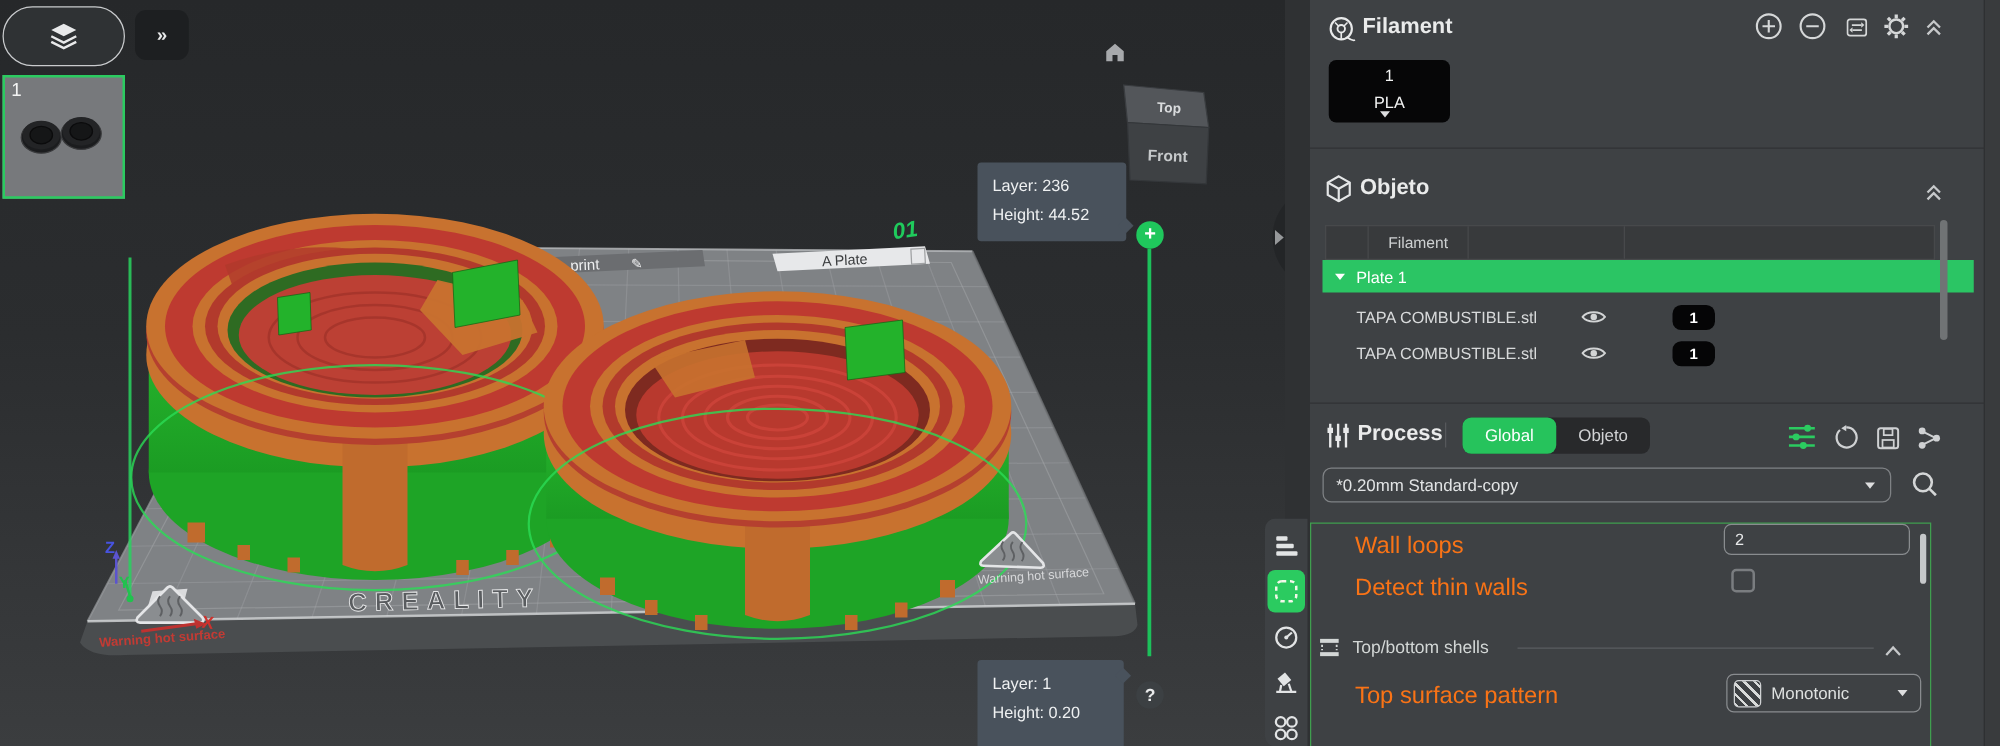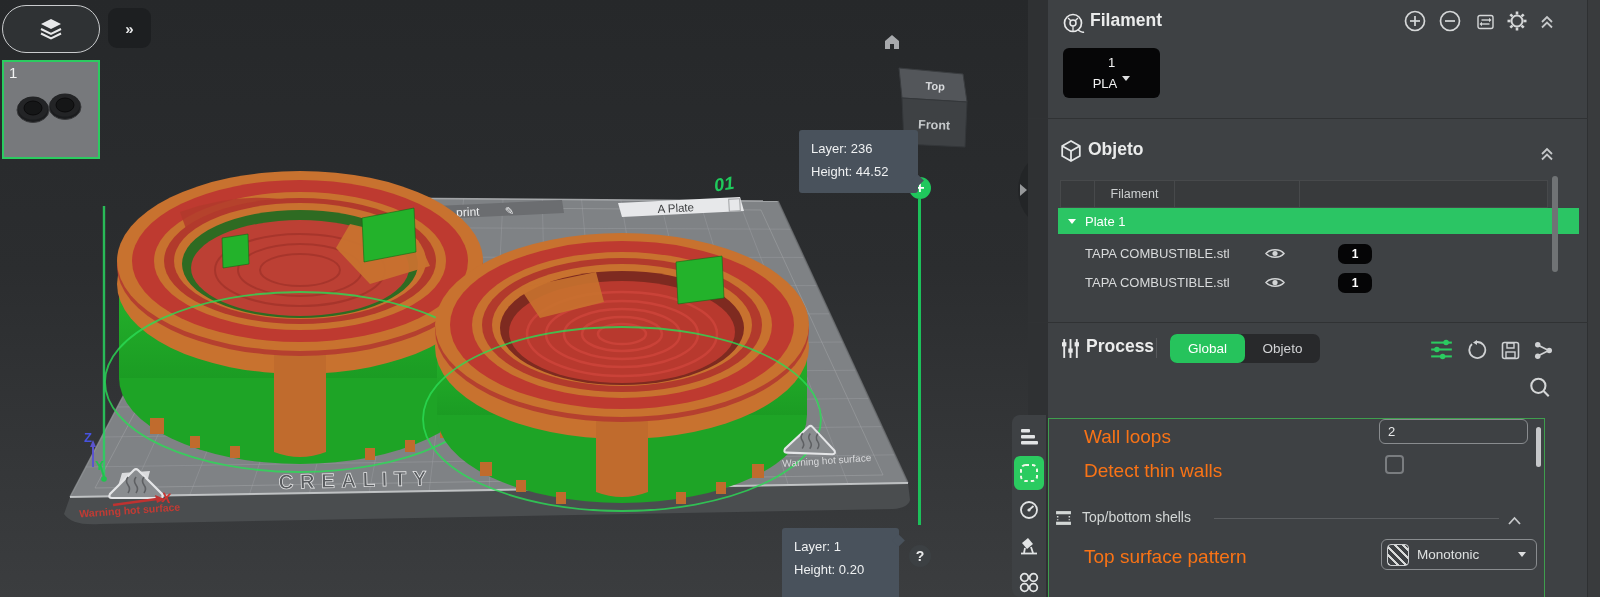--- a/index.html
+++ b/index.html
@@ -11,21 +11,21 @@
   #viewport{position:absolute;left:0;top:0;width:1028px;height:597px;z-index:0;}
   #scene{position:absolute;left:0;top:0;}
   .pill-btn{left:2px;top:5px;width:96px;height:46px;border-radius:24px;background:#2F3234;
             border:1.5px solid #C9CBCD;display:flex;align-items:center;justify-content:center;cursor:pointer;}
   .expand-btn{left:108px;top:8px;width:43px;height:40px;border-radius:9px;background:#1D1F21;
               color:#E8E9EA;font-size:15px;font-weight:bold;display:flex;align-items:center;justify-content:center;cursor:pointer;}
   .thumb{left:2px;top:60px;width:94px;height:95px;background:#77797C;border:2px solid #2BCB60;}
   .thumb-num{left:5px;top:2px;color:#F2F3F3;font-size:15px;}
   .tooltip{background:#49525C;border-radius:3px;color:#EFF1F2;font-size:13px;padding:9px 12px;line-height:1;}
   .tooltip .row{margin:3px 0 10px 0;white-space:nowrap;}
-  .tt-top{left:799px;top:130px;width:95px;height:45px;}
+  .tt-top{left:782px;top:130px;width:95px;height:45px;}
   .tt-top::after{content:"";position:absolute;right:-4px;top:46px;width:9px;height:9px;background:#49525C;transform:rotate(45deg);}
   .tt-bottom{left:782px;top:528px;width:93px;height:69px;}
   .tt-bottom::after{content:"";position:absolute;right:-4px;top:8px;width:9px;height:9px;background:#49525C;transform:rotate(45deg);}
   .slider-line{left:918px;top:199px;width:3px;height:326px;background:#1CC05A;cursor:pointer;}
   .slider-handle{left:909px;top:177px;width:22px;height:22px;border-radius:50%;background:#1FC75C;color:#FFFFFF;
                  font-size:16px;font-weight:bold;display:flex;align-items:center;justify-content:center;cursor:grab;}
   .help-btn{left:909px;top:545px;width:22px;height:22px;border-radius:50%;background:#3C4043;color:#E9EAEB;
             font-size:14px;font-weight:bold;display:flex;align-items:center;justify-content:center;cursor:pointer;}
   
   #flap{left:1018px;top:148px;width:84px;height:84px;border-radius:50%;background:#232527;z-index:1;cursor:pointer;}
@@ -33,21 +33,21 @@
                border-bottom:6px solid transparent;border-left:7px solid #96989A;}
   
   #panel{position:absolute;left:1028px;top:0;width:572px;height:597px;background:#3E4144;z-index:2;color:#C9CCCB;}
   .edge-strip{left:0;top:0;width:20px;height:597px;background:#2F3133;}
   .gutter{left:559px;top:0;width:13px;height:597px;background:#393B3D;border-left:1px solid #2E3032;}
   .divider{left:0;width:560px;height:1px;background:#303234;}
   .sec-title{font-size:17.5px;font-weight:600;color:#EAEBEB;}
   .icon-btn{width:24px;height:24px;display:flex;align-items:center;justify-content:center;cursor:pointer;}
   .card{left:35px;top:48px;width:97px;height:50px;background:#060607;border-radius:6px;cursor:pointer;
         display:flex;flex-direction:column;align-items:center;justify-content:center;color:#F2F3F3;font-size:13px;}
-  .card .mat{display:flex;align-items:flex-start;margin-top:6px;}
+  .card .mat{display:flex;align-items:flex-start;margin-top:6px;flex-direction:column;}
   .caret-down{width:0;height:0;border-left:4px solid transparent;border-right:4px solid transparent;border-top:5px solid #DDDEDF;margin-left:5px;}
   
   .tbl-head{left:32px;top:180px;width:488px;height:28px;display:flex;background:#383A3C;border:1px solid #47494B;box-sizing:border-box;}
   .tbl-head .cell{border-right:1px solid #47494B;display:flex;align-items:center;justify-content:center;
                   font-size:12.5px;color:#CDD0D1;height:100%;box-sizing:border-box;}
   .row-green{left:30px;top:208px;width:521px;height:26px;background:#2BC564;color:#FFFFFF;font-size:13px;
              display:flex;align-items:center;cursor:pointer;}
   .tri-down{width:0;height:0;border-left:4.5px solid transparent;border-right:4.5px solid transparent;border-top:5.5px solid #FFFFFF;margin:0 9px 0 10px;}
   .obj-row{left:32px;width:488px;height:29px;display:flex;align-items:center;font-size:13px;color:#D8DADB;cursor:pointer;}
   .obj-row .name{margin-left:25px;width:156px;white-space:nowrap;overflow:hidden;}
@@ -462,20 +462,24 @@
     <div class="abs icon-btn" style="left:503px;top:338px;">
       <svg width="21" height="21" viewBox="0 0 20 20">
         <line x1="5" y1="5" x2="15" y2="10" stroke="#CFD1D3" stroke-width="1.5"></line>
         <line x1="5" y1="15" x2="15" y2="10" stroke="#CFD1D3" stroke-width="1.5"></line>
         <circle cx="4.5" cy="4.5" r="2.6" fill="#CFD1D3"></circle>
           <circle cx="4.5" cy="15.5" r="2.6" fill="#CFD1D3"></circle>
           <circle cx="15.5" cy="10" r="2.6" fill="#CFD1D3"></circle>
       </svg>
     </div>
 
+    <div class="abs preset">
+      <span class="label">*0.20mm Standard-copy</span>
+      <span class="caret-down"></span>
+    </div>
     <div class="abs icon-btn" style="left:500px;top:375px;">
       <svg width="25" height="25" viewBox="0 0 22 22">
         <circle cx="9.5" cy="9.5" r="6.5" fill="none" stroke="#D4D6D7" stroke-width="1.9"></circle>
         <line x1="14.3" y1="14.3" x2="19" y2="19" stroke="#D4D6D7" stroke-width="1.9"></line>
       </svg>
     </div>
 
     <div class="abs set-box">
       <div class="abs set-label" style="left:35px;top:7px;">Wall loops</div>
       <input class="abs txt-input" type="text" value="2" style="">

